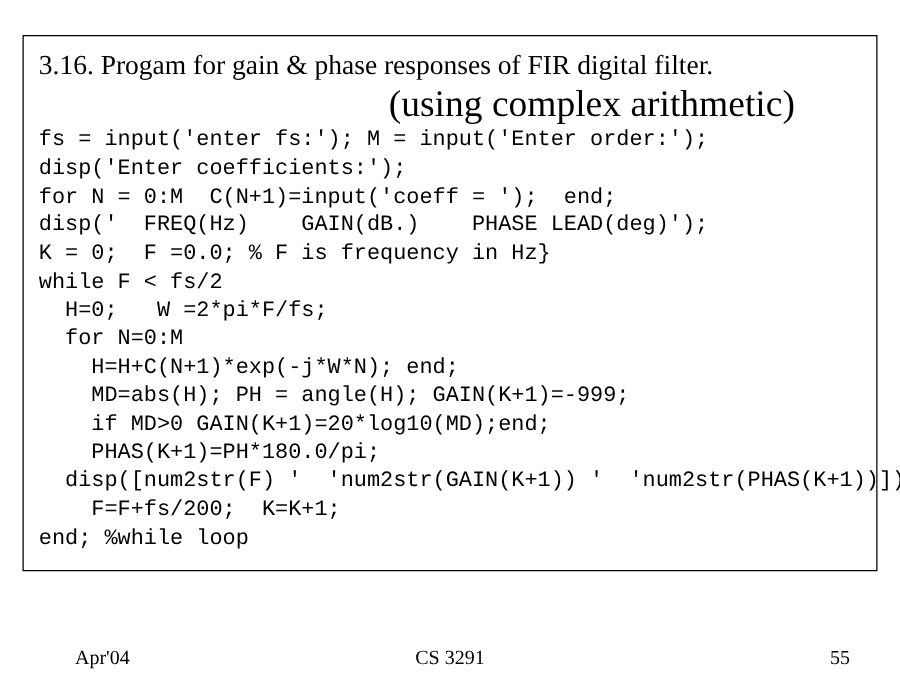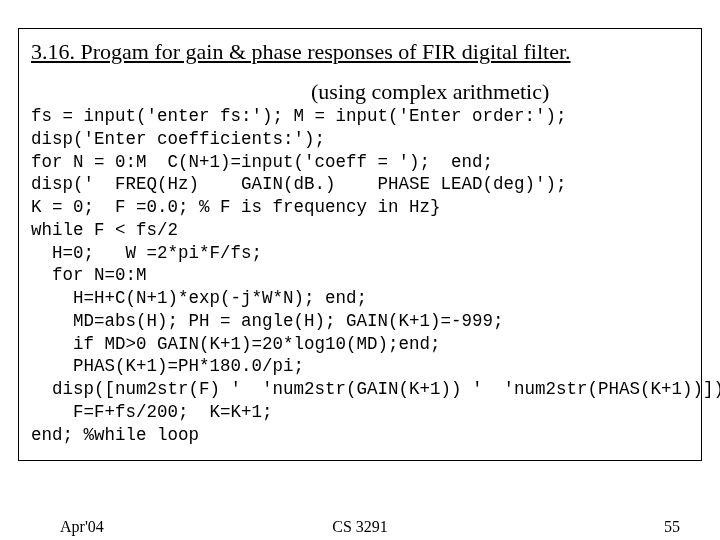--- a/index.html
+++ b/index.html
@@ -17,26 +17,25 @@
     position: absolute;
     top: 28px;
     left: 18px;
     width: 684px;
     border: 1.5px solid #000;
     padding: 10px 12px 14px 12px;
     box-sizing: border-box;
   }
   .title {
     font-size: 22px;
-    text-decoration: underline;
     white-space: nowrap;
   }
   .subtitle {
-    font-size: 22px;
-    margin-top: 14px;
+    font-size: 30px;
+    margin-top: 2px;
     padding-left: 280px;
   }
   .code {
     font-family: "Courier New", Courier, monospace;
     font-size: 17.5px;
     line-height: 1.3;
     white-space: pre;
   }
   .footer {
     position: absolute;

